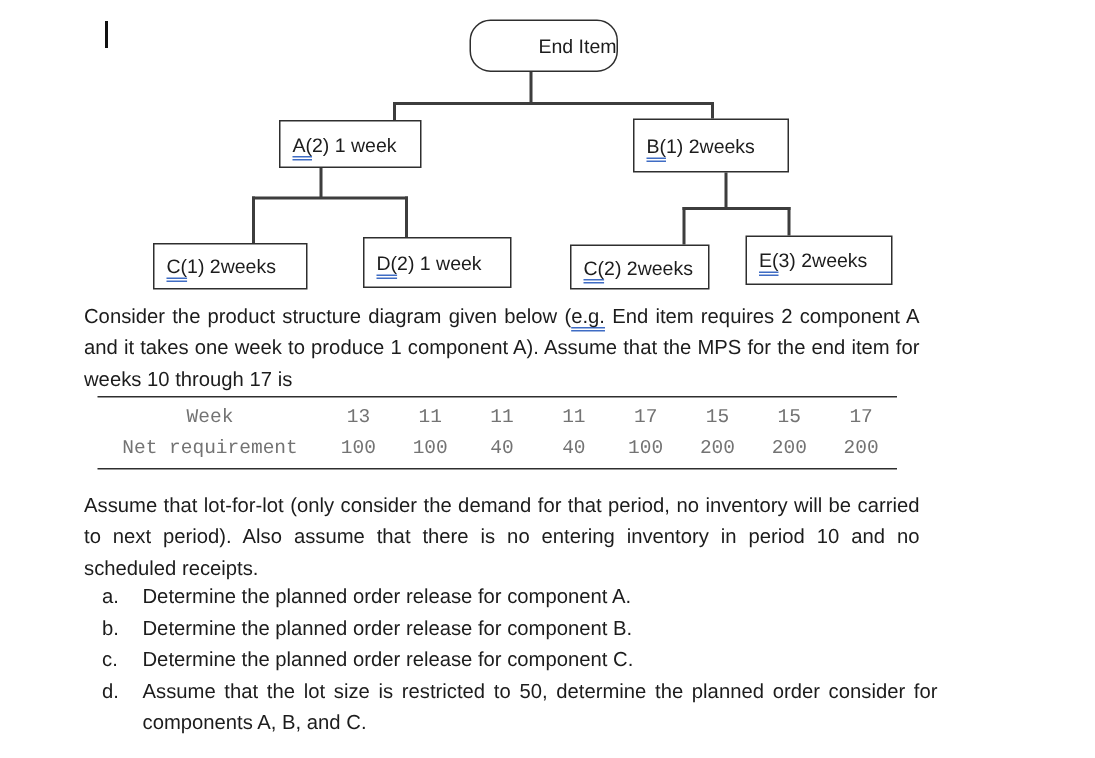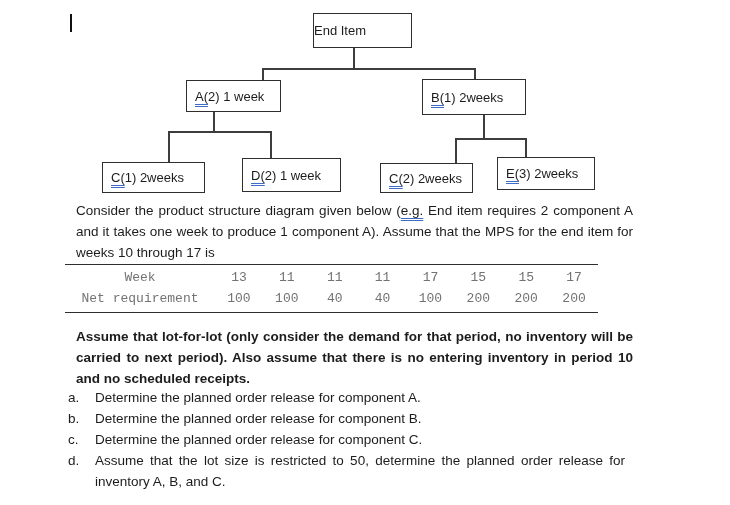--- a/index.html
+++ b/index.html
@@ -7,38 +7,38 @@
     position:relative;width:730px;height:505px;background:#ffffff;
     font-family:"Liberation Sans",sans-serif;color:#1c1c1c;overflow:hidden;
   }
   
   .text-cursor{position:absolute;left:70px;top:14px;width:2px;height:18px;background:#111;}
   
   .node{
     position:absolute;box-sizing:border-box;border:1.4px solid #2e2e2e;background:#fff;
     display:flex;align-items:center;font-size:13px;padding-left:8px;white-space:nowrap;
   }
-  .node.center{justify-content:flex-start;padding-left:0;}
+  .node.center{justify-content:flex-end;padding-left:0;border-radius:14px;}
   
   .line{position:absolute;background:#3d3d3d;}
   
   .grammar{
     text-decoration-line:underline;
     text-decoration-style:double;
     text-decoration-color:#3f6cc4;
     text-decoration-thickness:1px;
     text-underline-offset:3px;
   }
   
   .para{
-    position:absolute;left:76px;width:557px;margin:0;
+    position:absolute;left:56px;width:557px;margin:0;
     font-size:13.5px;line-height:21px;text-align:justify;
   }
   .intro{top:200px;}
-  .assumption{top:326px;font-weight:bold;}
+  .assumption{top:326px;}
   
   .mps-table{
     position:absolute;left:65px;top:264px;width:533px;box-sizing:border-box;
     border-top:1.5px solid #2e2e2e;border-bottom:1.5px solid #2e2e2e;
     font-family:"Liberation Mono",monospace;font-size:13px;color:#737373;
     padding:2px 0 3px 0;
   }
   .trow{display:grid;grid-template-columns:150px repeat(8,1fr);height:21px;align-items:center;}
   .tlabel,.tcell{text-align:center;white-space:nowrap;}
   
@@ -146,17 +146,17 @@
     <li>
       <span class="qmarker">b.</span>
       <span class="qtext">Determine the planned order release for component B.</span>
     </li>
     <li>
       <span class="qmarker">c.</span>
       <span class="qtext">Determine the planned order release for component C.</span>
     </li>
     <li>
       <span class="qmarker">d.</span>
-      <span class="qtext">Assume that the lot size is restricted to 50, determine the planned order release for inventory A, B, and C.</span>
+      <span class="qtext">Assume that the lot size is restricted to 50, determine the planned order consider for components A, B, and C.</span>
     </li>
   </ol>
 
 </div>
 
 </body></html>

